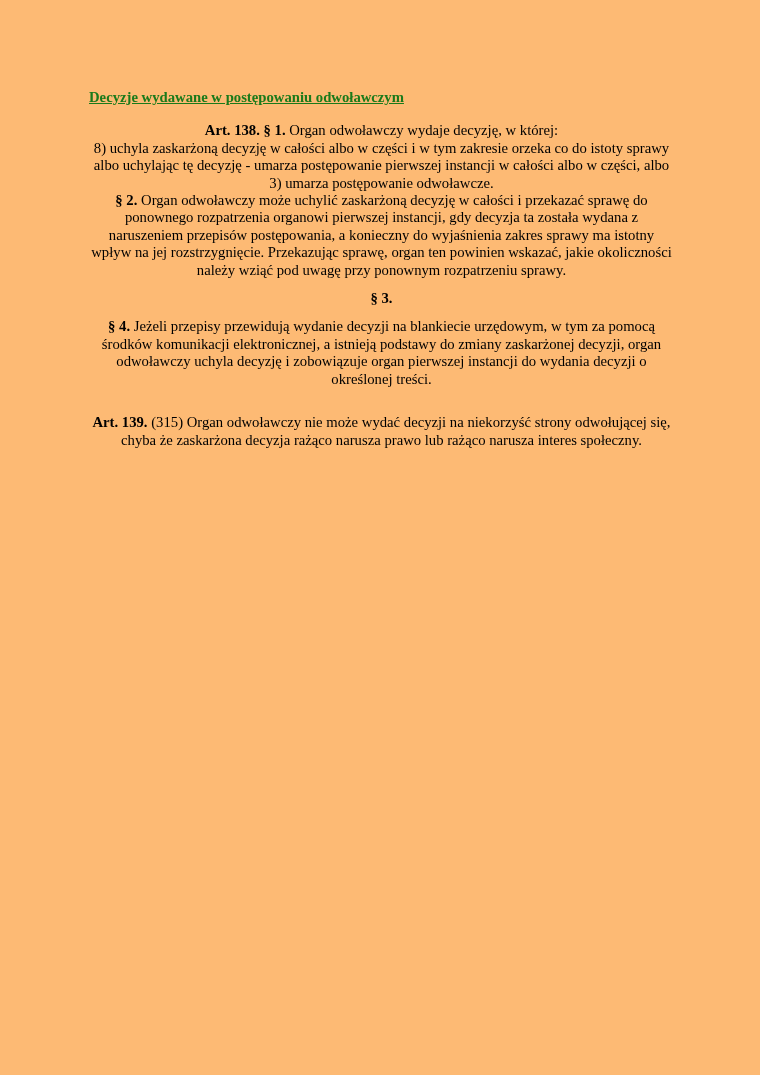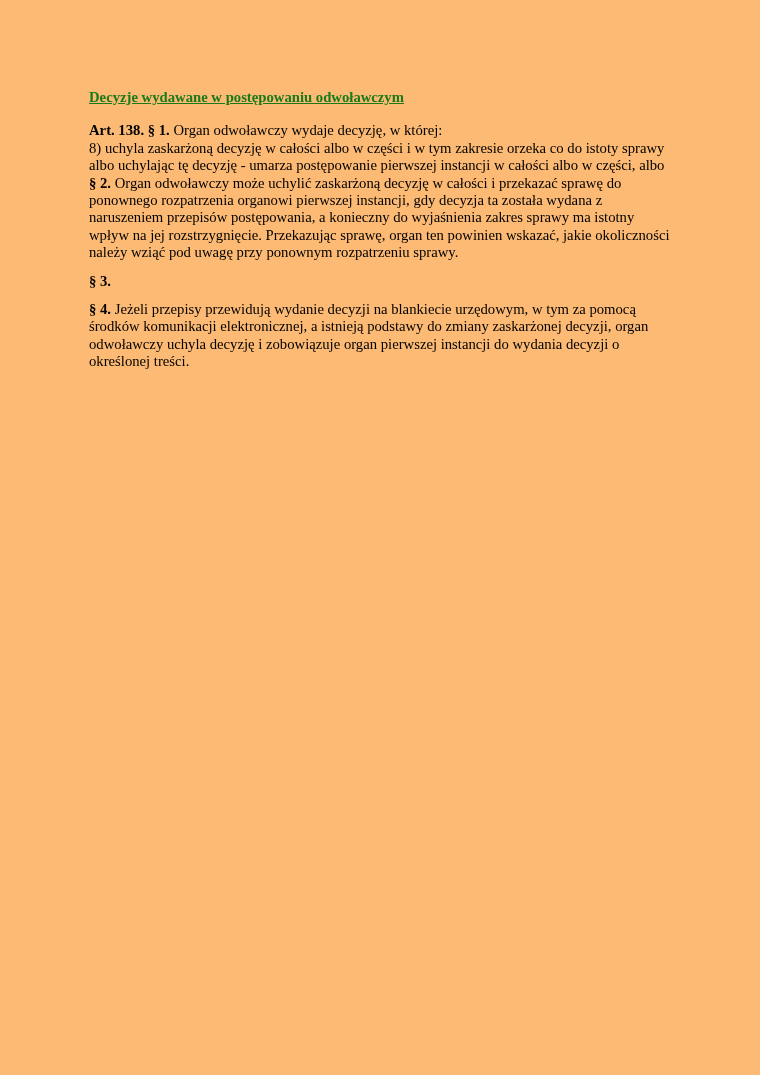--- a/index.html
+++ b/index.html
@@ -23,34 +23,36 @@
   }
   .doc-heading {
     font-weight: bold;
     text-decoration: underline;
     margin: 0 0 16px 0;
     font-size: 14.7px;
     line-height: 17.4px;
   }
   .para {
     margin: 0;
-    text-align: left;
+    text-align: center;
     word-spacing: normal;
   }
   .para.spacing-none { margin: 0; }
   .para.spacing-para { margin: 11px 0 0 0; }
   .para.spacing-large { margin: 26px 0 0 0; }
   .seg { font-weight: normal; }
   .seg.bold { font-weight: bold; }
 </style>
 </head>
 <body>
 
 <div class="page" style="background: #fdba74; color: rgb(0, 0, 0);">
   <h1 class="doc-heading" style="color: rgb(26, 122, 26);">Decyzje wydawane w postępowaniu odwoławczym</h1>
   <div>
       <p class="para spacing-none"><span class="seg bold">Art. 138. § 1.</span><span class="seg"> Organ odwoławczy wydaje decyzję, w której:</span></p>
       <p class="para spacing-none"><span class="seg">8) uchyla zaskarżoną decyzję w całości albo w części i w tym zakresie orzeka co do istoty sprawy albo uchylając tę decyzję - umarza postępowanie pierwszej instancji w całości albo w części, albo</span></p>
+      <p class="para spacing-none"><span class="seg">3) umarza postępowanie odwoławcze.</span></p>
       <p class="para spacing-none"><span class="seg bold">§ 2.</span><span class="seg"> Organ odwoławczy może uchylić zaskarżoną decyzję w całości i przekazać sprawę do ponownego rozpatrzenia organowi pierwszej instancji, gdy decyzja ta została wydana z naruszeniem przepisów postępowania, a konieczny do wyjaśnienia zakres sprawy ma istotny wpływ na jej rozstrzygnięcie. Przekazując sprawę, organ ten powinien wskazać, jakie okoliczności należy wziąć pod uwagę przy ponownym rozpatrzeniu sprawy.</span></p>
       <p class="para spacing-para"><span class="seg bold">§ 3.</span></p>
       <p class="para spacing-para"><span class="seg bold">§ 4.</span><span class="seg"> Jeżeli przepisy przewidują wydanie decyzji na blankiecie urzędowym, w tym za pomocą środków komunikacji elektronicznej, a istnieją podstawy do zmiany zaskarżonej decyzji, organ odwoławczy uchyla decyzję i zobowiązuje organ pierwszej instancji do wydania decyzji o określonej treści.</span></p>
+      <p class="para spacing-large"><span class="seg bold">Art. 139.</span><span class="seg"> (315) Organ odwoławczy nie może wydać decyzji na niekorzyść strony odwołującej się, chyba że zaskarżona decyzja rażąco narusza prawo lub rażąco narusza interes społeczny.</span></p>
     </div>
 </div>
 
 </body></html>

